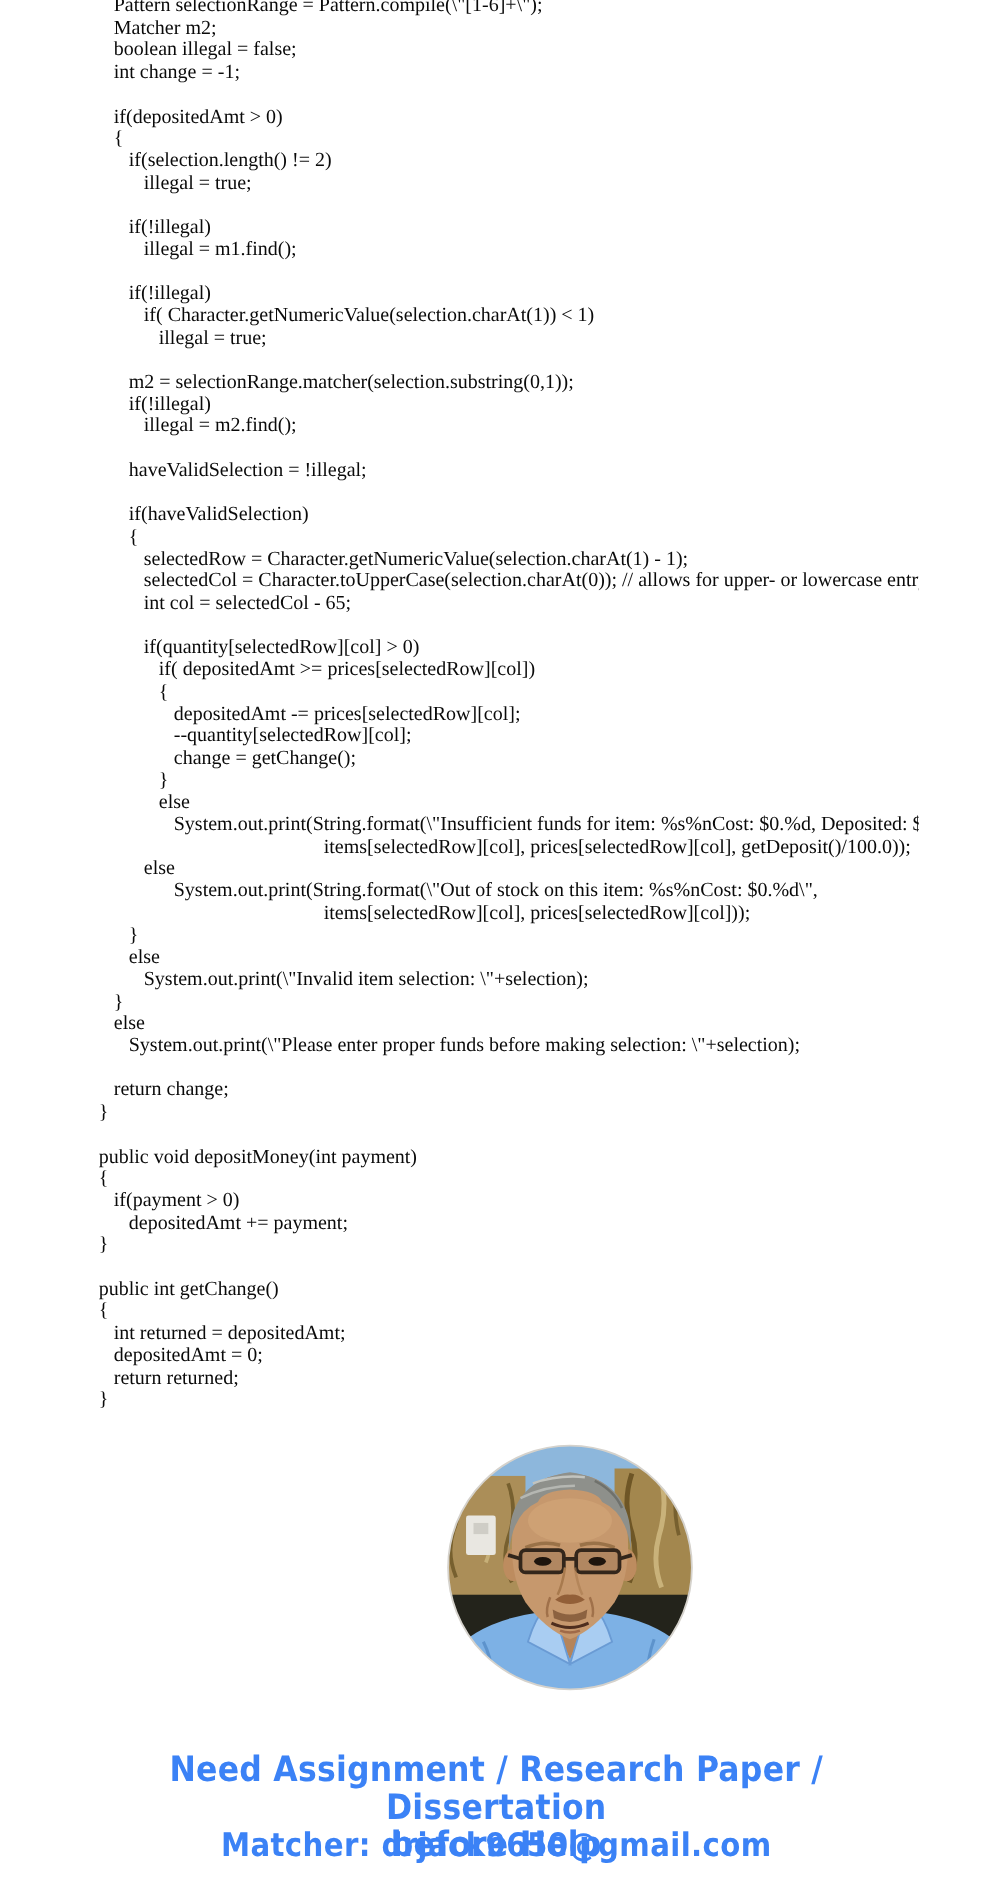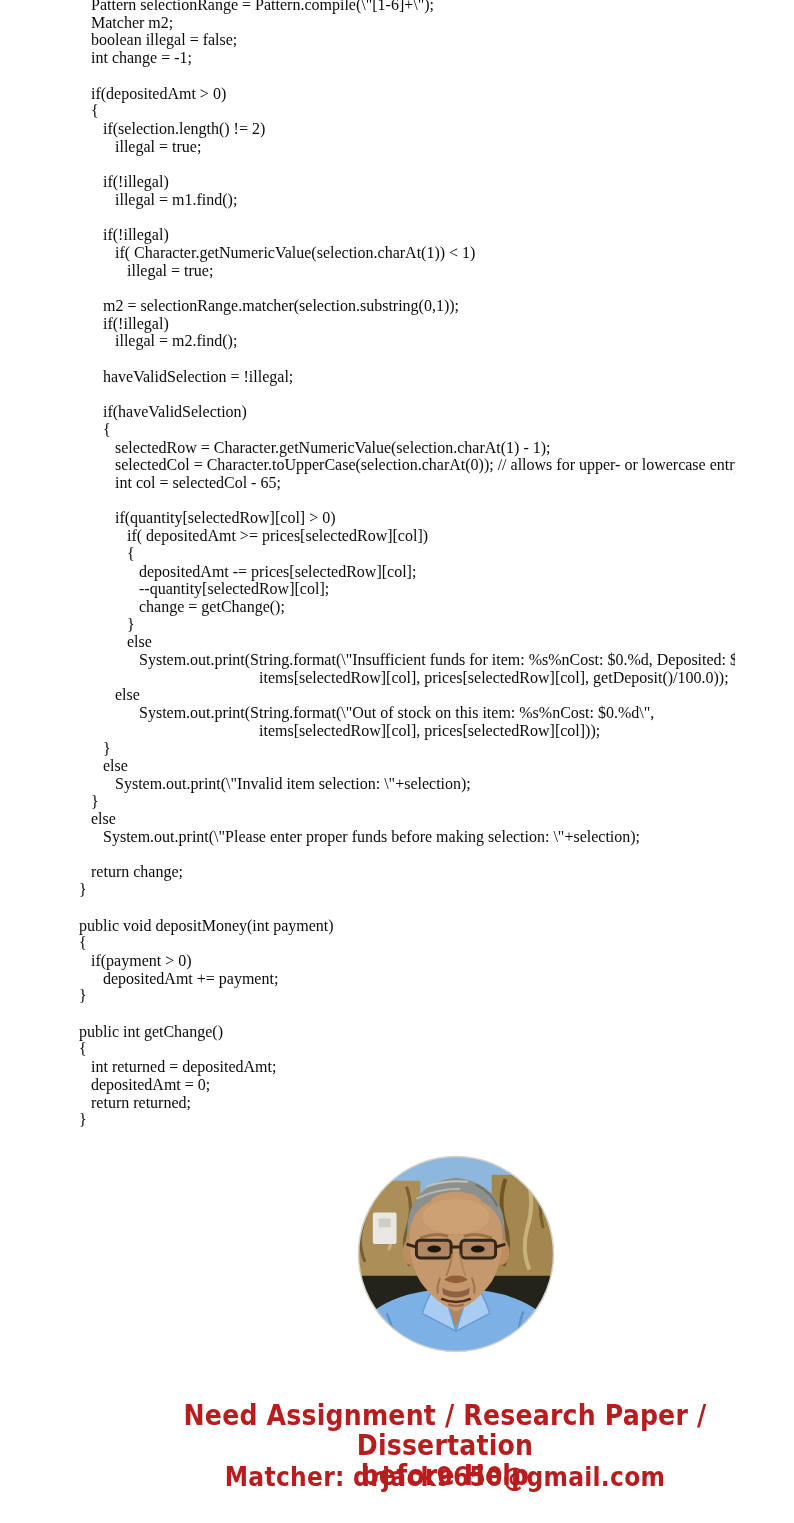--- a/index.html
+++ b/index.html
@@ -32,22 +32,21 @@
     height: 198px;
   }
   .footer-banner {
     position: absolute;
     left: 0;
     width: 100%;
     text-align: center;
     font-family: "DejaVu Sans", sans-serif;
     font-stretch: condensed;
     font-weight: 700;
-    color: #b91c1c;
-    margin-left: 48px;
+    color: #3b82f6;
   }
   .footer-heading {
     top: 1401px;
     font-size: 28px;
     line-height: 30px;
     letter-spacing: 0.2px;
   }
   .footer-contact {
     top: 1462px;
     font-size: 26px;

